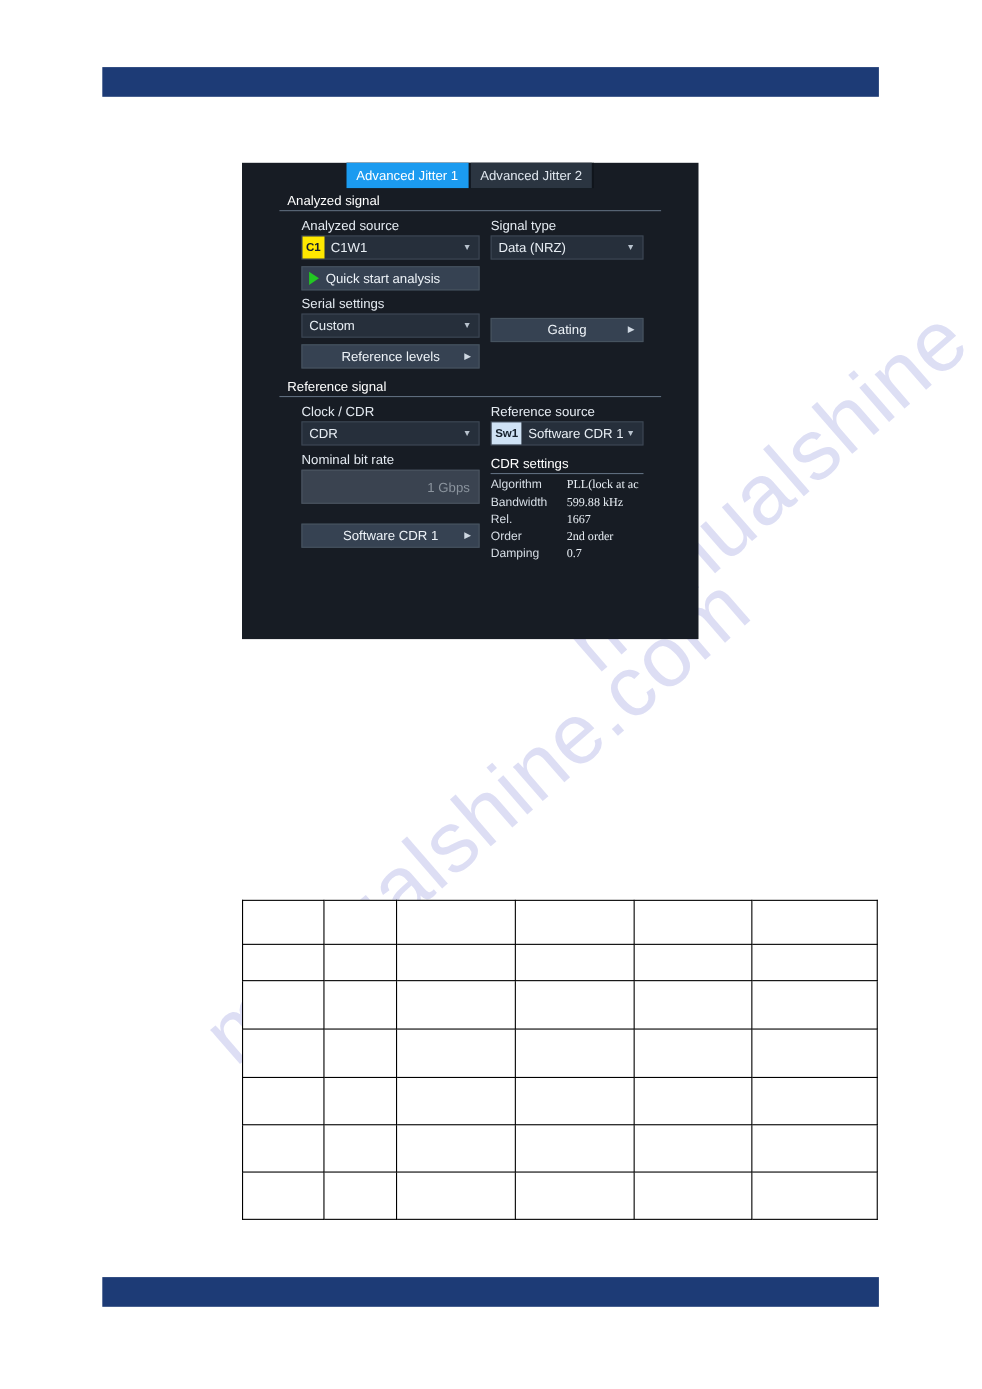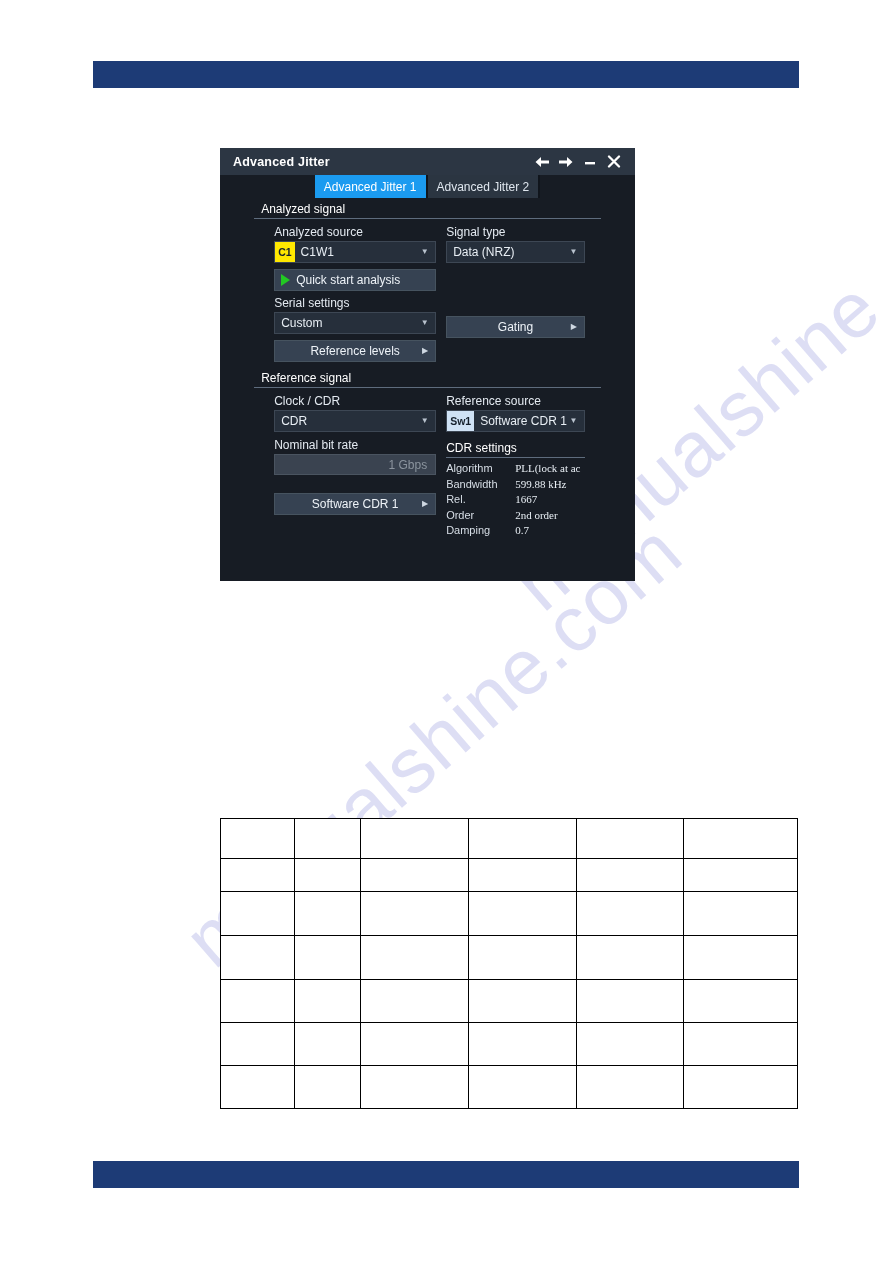--- a/index.html
+++ b/index.html
@@ -253,21 +253,21 @@
   .play-tri {
     width: 0; height: 0;
     border-left: 9px solid #22c822;
     border-top: 6px solid transparent;
     border-bottom: 6px solid transparent;
     margin-right: 6px;
   }
 
   
   .num-input {
-    height: 21px;
+    height: 31px;
     background: #3a4350;
     border: 1px solid #4a5460;
     box-sizing: border-box;
     display: flex;
     align-items: center;
     justify-content: flex-end;
     padding-right: 8px;
     font-size: 12px;
     color: #8b949e;
   }
@@ -312,44 +312,20 @@
 <div class="watermark">
   <span class="wm-a">manualshine.com</span>
   <span class="wm-b">manualshine</span>
 </div>
 
 <div class="rule-bar rule-header"></div>
 <div class="rule-bar rule-footer"></div>
 
 <div class="dialog">
 
-  <div class="titlebar">
-    <div class="title-text">Advanced Jitter</div>
-    <div class="title-spacer"></div>
-    <div class="title-btn">
-      <svg width="16" height="12" viewBox="0 0 16 12">
-          <path d="M7 1 L1.5 6 L7 11 L7 7.6 L15 7.6 L15 4.4 L7 4.4 Z" fill="#ffffff"></path>
-        </svg>
-    </div>
-    <div class="title-btn">
-      <svg width="16" height="12" viewBox="0 0 16 12">
-          <path d="M9 1 L14.5 6 L9 11 L9 7.6 L1 7.6 L1 4.4 L9 4.4 Z" fill="#ffffff"></path>
-        </svg>
-    </div>
-    <div class="title-btn">
-      <svg width="14" height="12" viewBox="0 0 14 12">
-          <rect x="2" y="6" width="10" height="2.4" fill="#ffffff"></rect>
-        </svg>
-    </div>
-    <div class="title-btn">
-      <svg width="14" height="13" viewBox="0 0 14 13">
-          <path d="M2 1.5 L12 11.5 M12 1.5 L2 11.5" stroke="#ffffff" stroke-width="2.3" stroke-linecap="round"></path>
-        </svg>
-    </div>
-  </div>
 
   <div class="dialog-body">
 
 
     <div class="content">
 
       <div class="tabstrip">
         <div class="tab active">
           <span>Advanced Jitter 1</span>
         </div>

